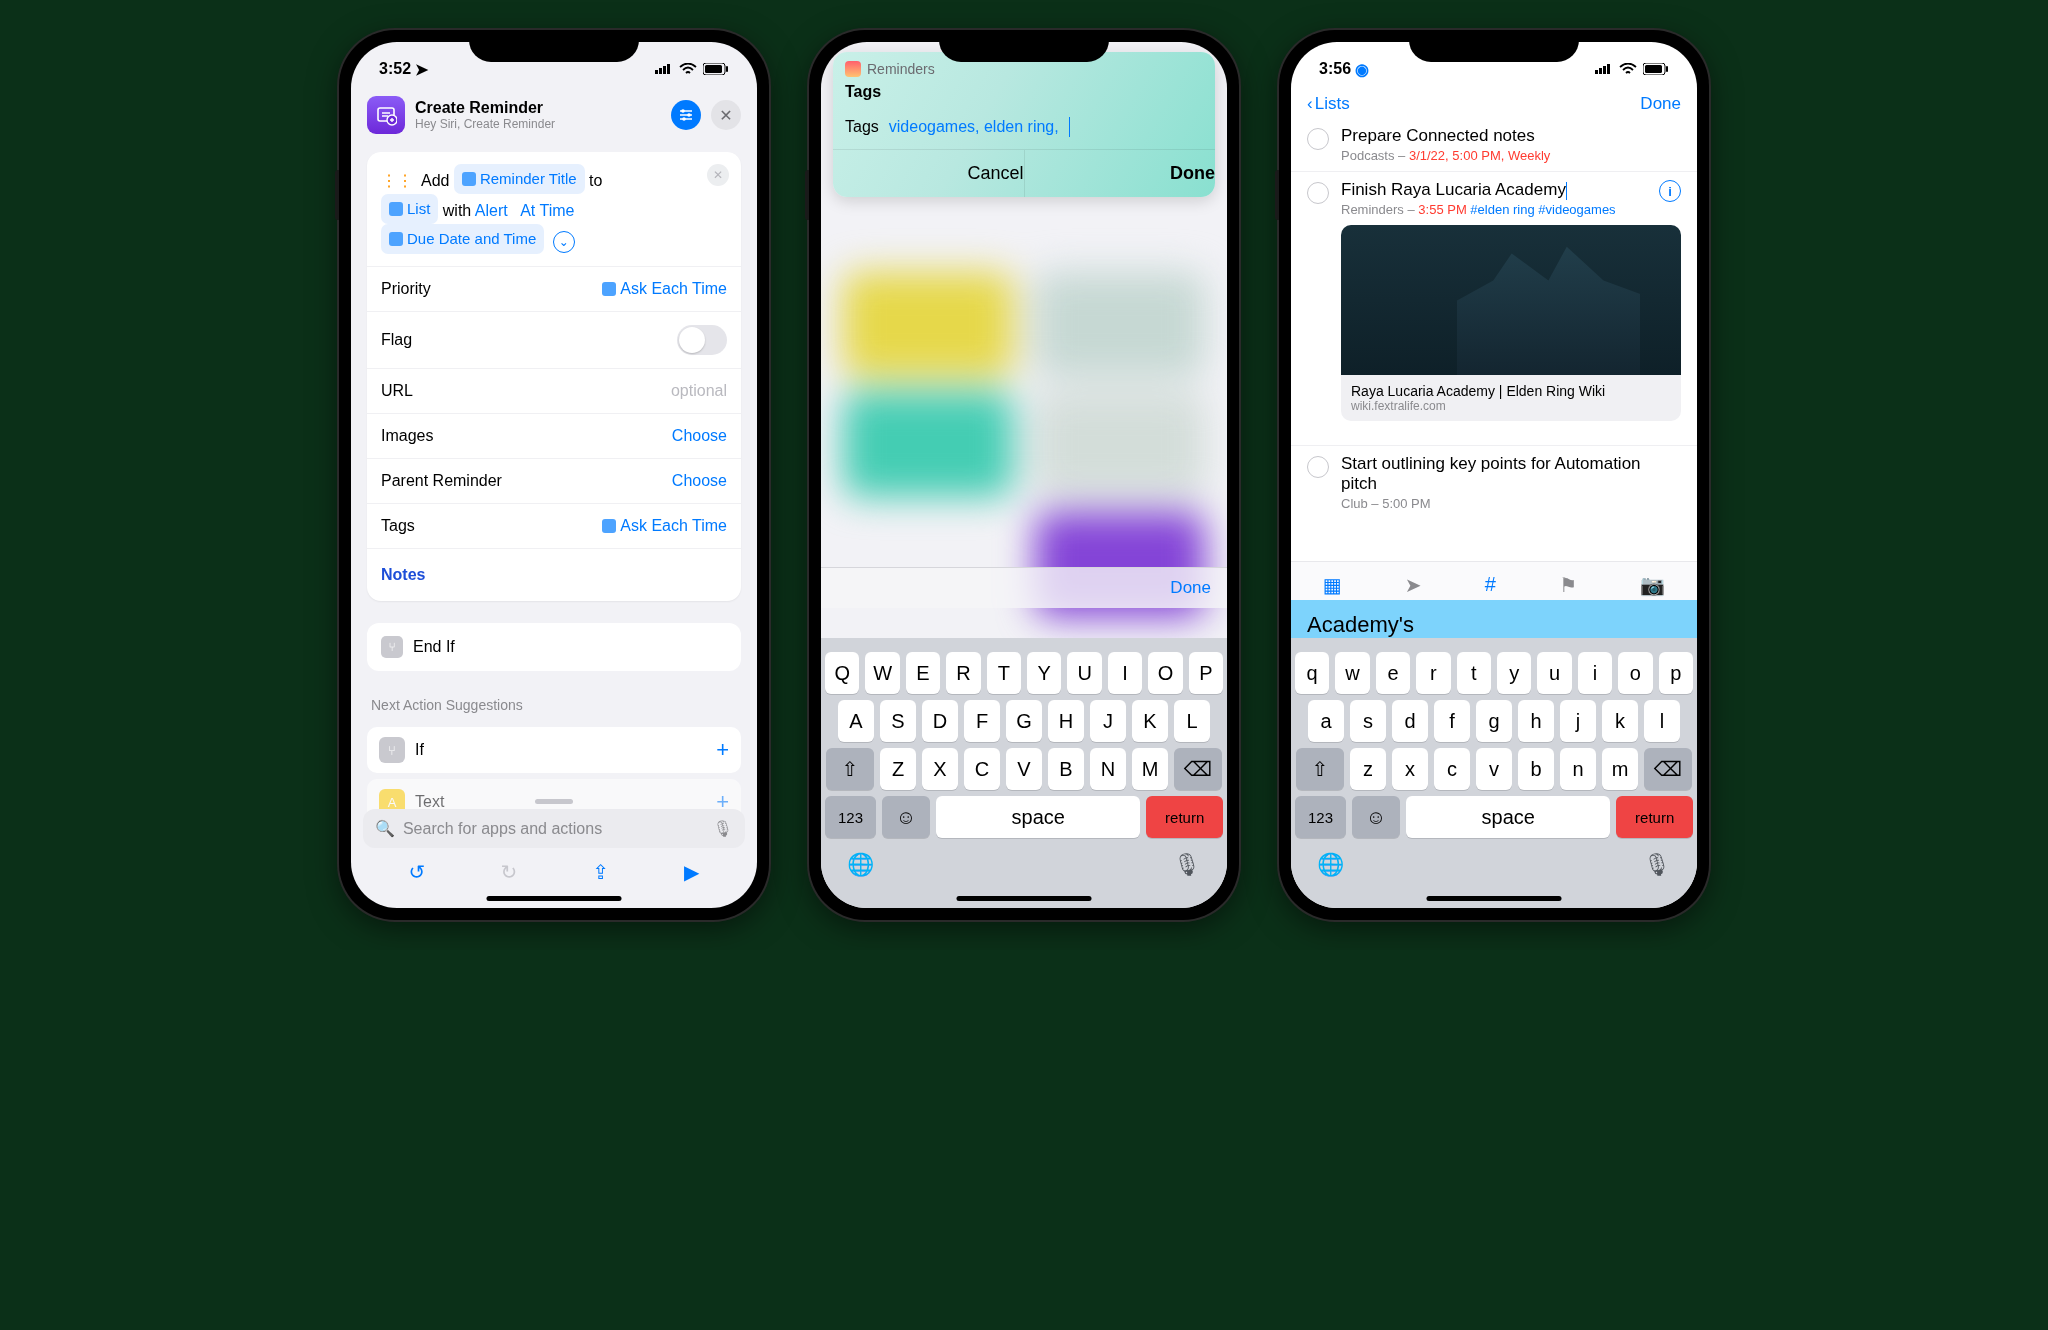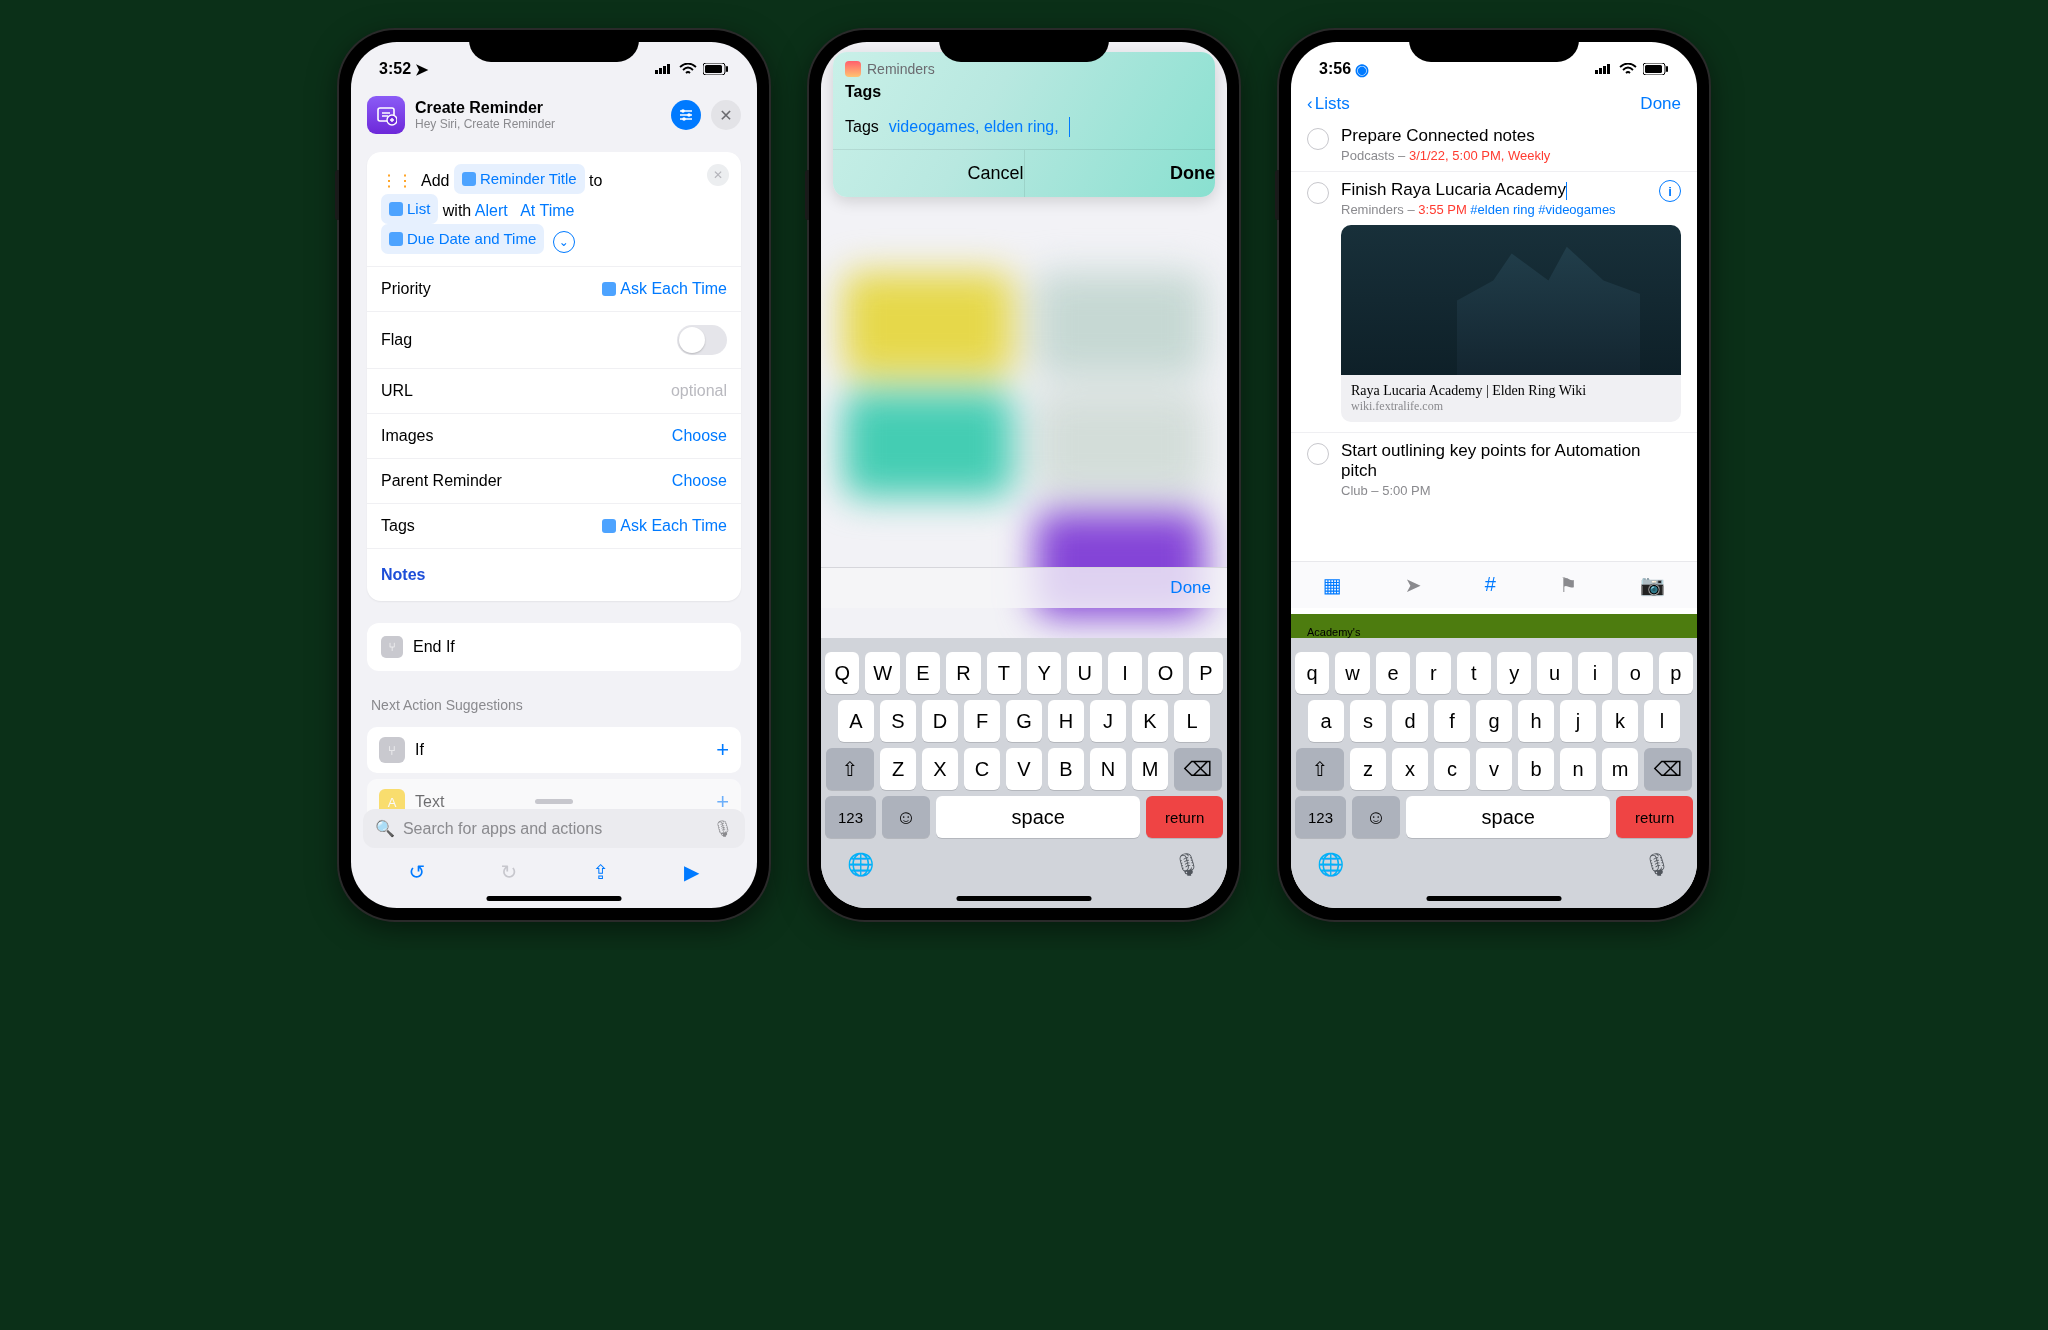--- a/index.html
+++ b/index.html
@@ -161,37 +161,37 @@
 
   
   .kbd{position:absolute;left:0;right:0;bottom:0;background:#d1d4da;padding:8px 4px 30px;}
   .krow{display:flex;justify-content:center;gap:6px;margin:6px 0;}
   .key{background:#fff;border-radius:6px;min-width:32px;height:42px;display:flex;align-items:center;justify-content:center;font-size:20px;box-shadow:0 1px 0 #b4b7bd;flex:1;max-width:36px;}
   .key.fn{background:#adb2bc;color:#000;max-width:48px;}
   .key.space{max-width:none;flex:4;}
   .key.ret{max-width:none;flex:1.5;background:#ef4444;font-size:15px;}
   .key.num{max-width:none;flex:1;background:#adb2bc;font-size:15px;}
   .kextra{display:flex;justify-content:space-between;padding:8px 22px 0;color:#50555c;font-size:22px;}
-  .sugg{background:#4d7c0f;padding:12px 16px;font-size:11px;color:#000;}
+  .sugg{background:#7dd3fc;padding:12px 16px;font-size:22px;color:#000;}
 
   
   .p3 .screen{background:#fff;}
   .p3-nav{display:flex;align-items:center;justify-content:space-between;padding:4px 16px;color:#007aff;font-size:17px;}
   .p3-nav .back{display:flex;align-items:center;gap:2px;}
   .p3-h1{color:#007aff;font-size:34px;font-weight:700;padding:4px 16px 8px;}
   .rem{padding:8px 16px;border-bottom:1px solid #efeff2;}
   .rem .line1{display:flex;align-items:flex-start;gap:12px;}
   .rem .rb{width:22px;height:22px;border:1.8px solid #c7c7cc;border-radius:50%;flex-shrink:0;margin-top:2px;}
   .rem .title{font-size:17px;}
   .rem .meta{font-size:13px;margin-top:2px;}
   .rem .meta .gr{color:#8a8a8e;}
   .rem .meta .rd{color:#ff3b30;}
   .rem .meta .bl{color:#007aff;}
   .rem .info{margin-left:auto;color:#007aff;width:22px;height:22px;border:1.8px solid #007aff;border-radius:50%;display:flex;align-items:center;justify-content:center;font-size:13px;font-weight:600;}
-  .linkcard{margin:8px 0 2px 34px;border-radius:10px;overflow:hidden;background:#f0f0f3;font-family:Liberation Serif, serif;}
+  .linkcard{margin:8px 0 16px 34px;border-radius:10px;overflow:hidden;background:#f0f0f3;}
   .linkcard .img{height:150px;background:linear-gradient(#18303a,#0e2028);position:relative;}
   .linkcard .img::before{content:"";position:absolute;left:34%;right:12%;top:10%;bottom:0;background:
     linear-gradient(#23414e,#142631);clip-path:polygon(0 100%,0 45%,20% 30%,30% 10%,50% 30%,60% 5%,80% 30%,100% 40%,100% 100%);opacity:.9;}
   .linkcard .cap{padding:8px 10px;}
   .linkcard .ct{font-size:14px;font-weight:500;}
   .linkcard .cs{font-size:12px;color:#8a8a8e;}
   .acc{position:absolute;left:0;right:0;bottom:300px;border-top:1px solid #e8e8ec;background:#fafafc;display:flex;justify-content:space-around;padding:11px 0;color:#8a8a8e;font-size:20px;}
   .acc .active{color:#007aff;}
 </style>
 </head>

